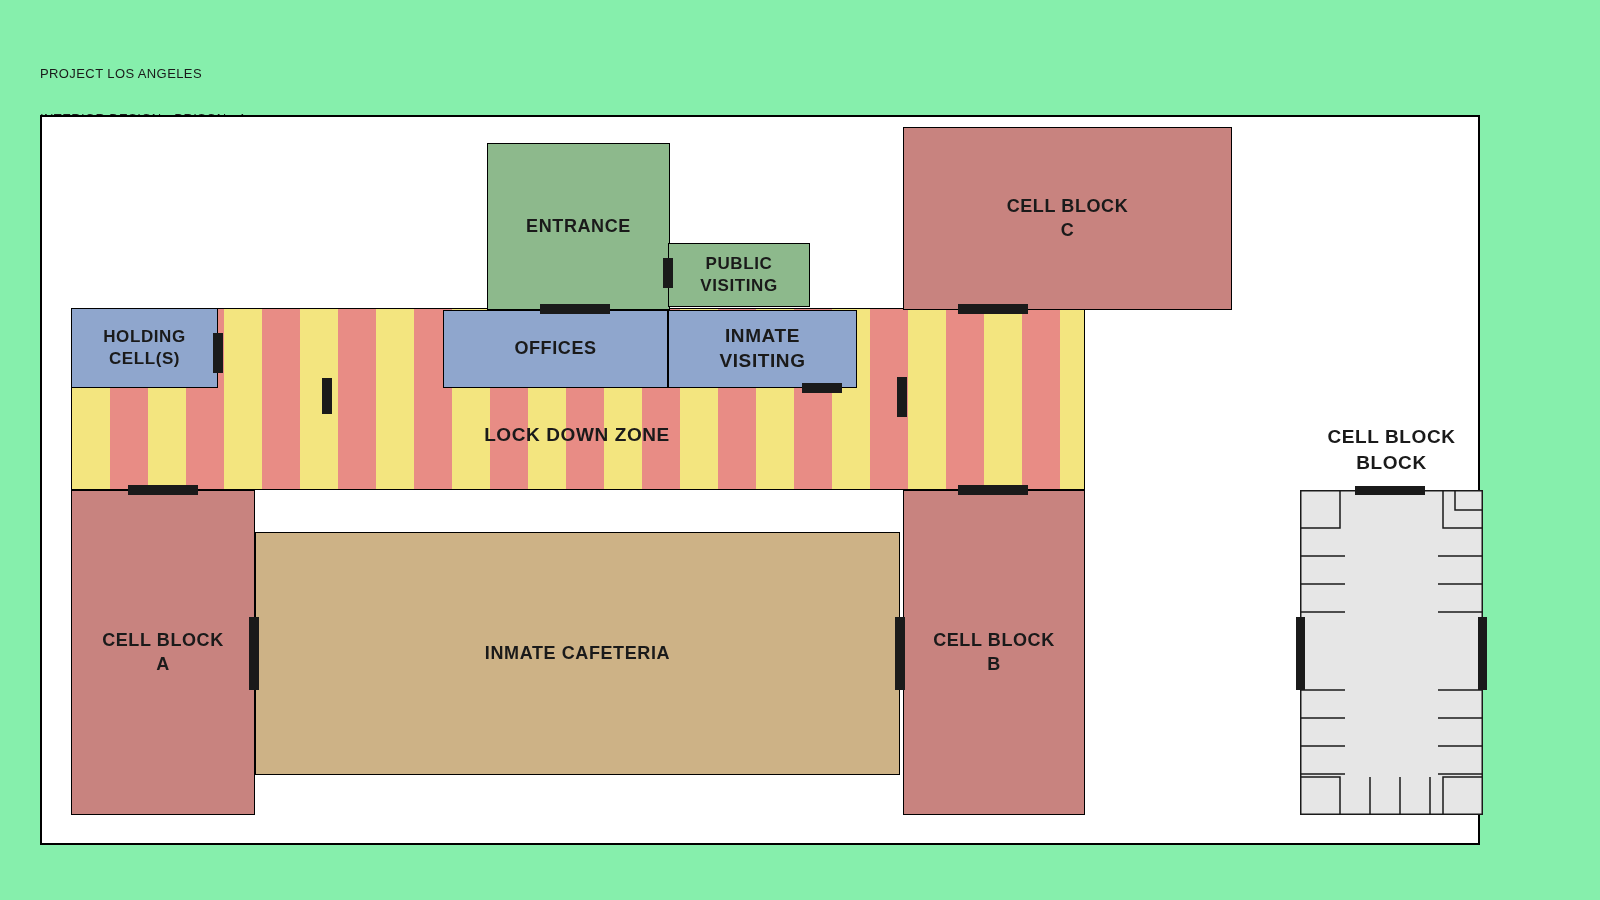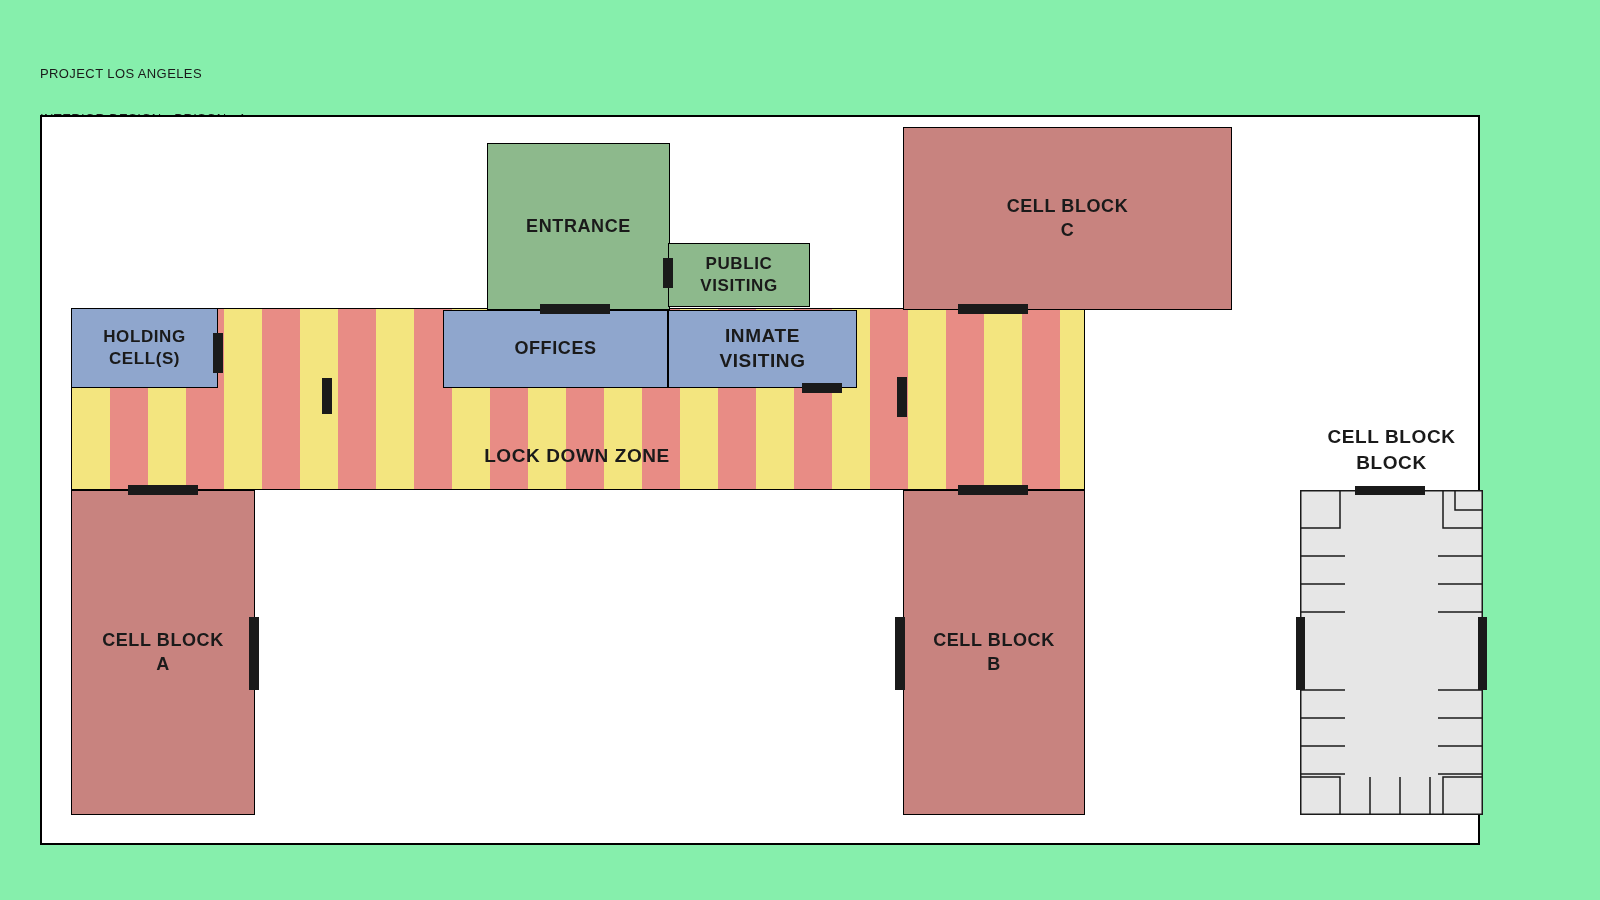--- a/index.html
+++ b/index.html
@@ -99,21 +99,21 @@
 
   <div id="header">
     <div>PROJECT LOS ANGELES</div>
     <div>INTERIOR DESIGN - PRISON v4</div>
     <div>BY CODY McADAM</div>
   </div>
 
   <div id="plan-border"></div>
 
   <div id="lockdown-zone"></div>
-  <div class="floating-label" style="left:427px; top:422px; width:300px;margin-top:21px;">LOCK DOWN ZONE</div>
+  <div class="floating-label" style="left:427px; top:422px; width:300px;">LOCK DOWN ZONE</div>
 
   <div class="room room-green" style="left:487px; top:143px; width:183px; height:167px;justify-content:center;">
     <span>ENTRANCE</span>
   </div>
 
   <div class="room room-green" style="left:668px; top:243px; width:142px; height:64px; font-size:17px;">
     <span>PUBLIC</span>
     <span>VISITING</span>
   </div>
 
@@ -134,20 +134,23 @@
   <div class="room room-blue" style="left:668px; top:310px; width:189px; height:78px; font-size:19px;">
     <span>INMATE</span>
     <span>VISITING</span>
   </div>
 
   <div class="room room-rose" style="left:71px; top:490px; width:184px; height:325px;">
     <span>CELL BLOCK</span>
     <span>A</span>
   </div>
 
+  <div class="room room-tan" style="left:255px; top:532px; width:645px; height:243px;">
+    <span>INMATE CAFETERIA</span>
+  </div>
 
   <div class="room room-rose" style="left:903px; top:490px; width:182px; height:325px;">
     <span>CELL BLOCK</span>
     <span>B</span>
   </div>
 
   <div class="floating-label" style="left:1300px; top:424px; width:183px;">
     <div>CELL BLOCK</div>
     <div>BLOCK</div>
   </div>

